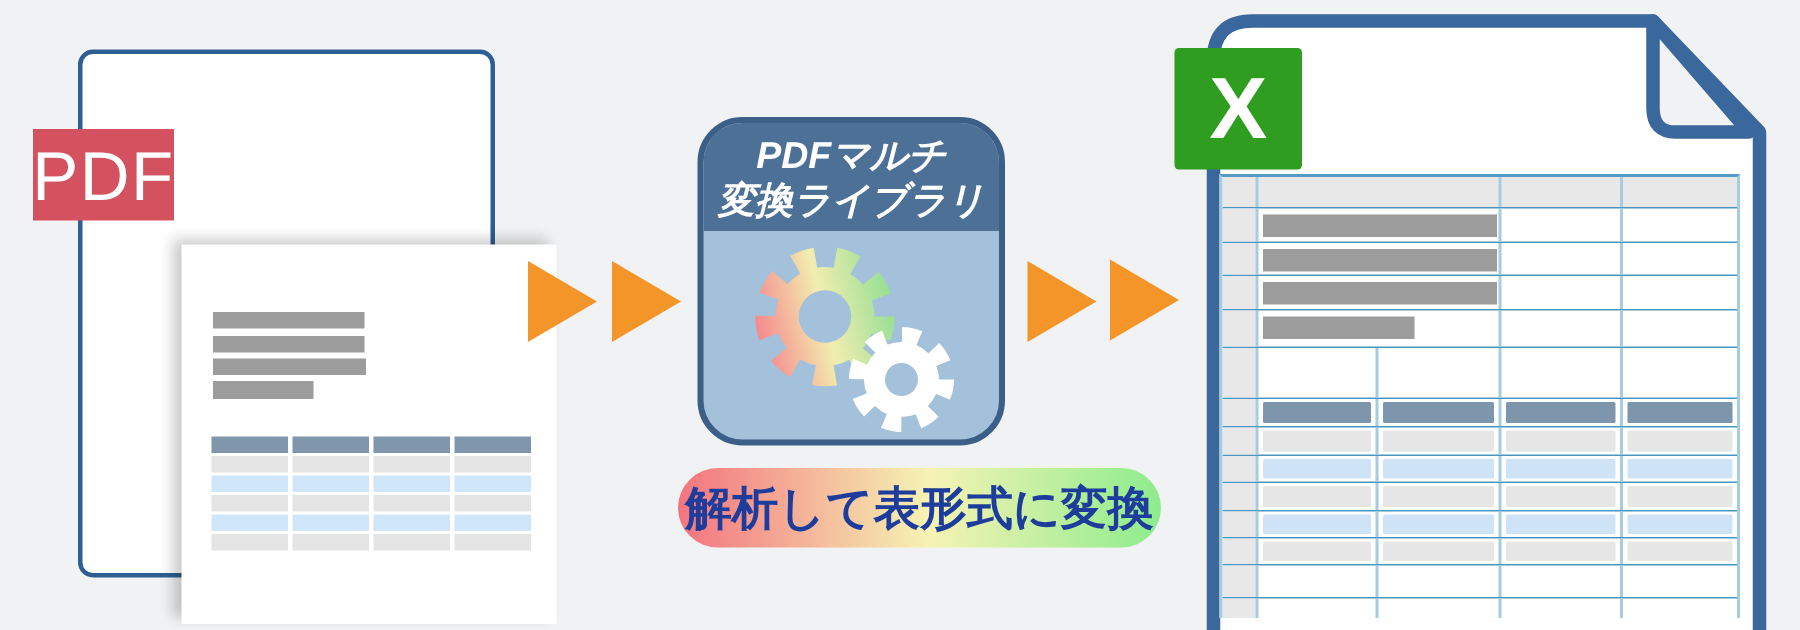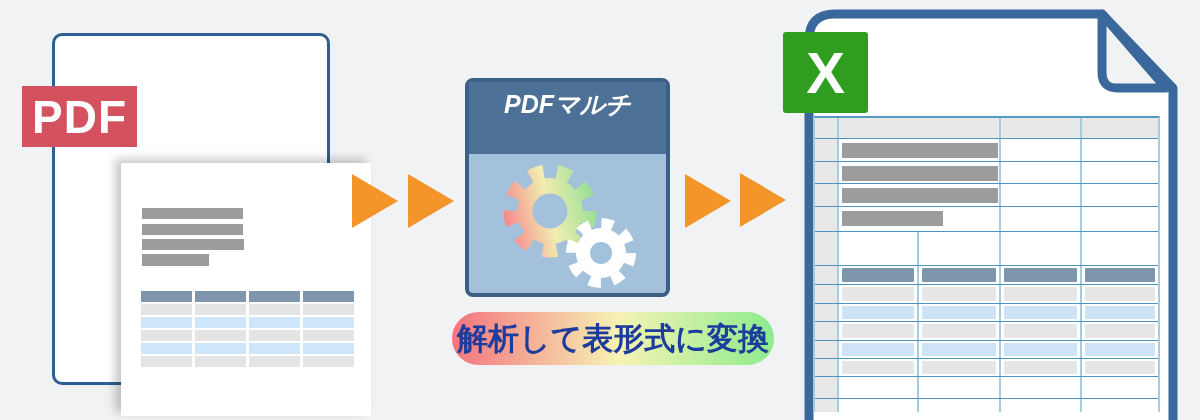--- a/index.html
+++ b/index.html
@@ -24,36 +24,36 @@
   .tbar.b2{top:61px;width:101px;height:11px;}
   .tbar.b3{top:76px;width:102px;height:11px;}
   .tbar.b4{top:91px;width:67px;height:12px;}
   .mini-table{position:absolute;left:20px;top:128px;width:213px;}
   .mini-row{display:flex;gap:3px;margin-bottom:2px;height:11px;}
   .mini-row > i{flex:1;display:block;}
   .mini-hdr > i{background:#8096ac;}
   .mini-gray > i{background:#e4e4e4;}
   .mini-blue > i{background:#cfe5f9;}
   .pdf-badge{
-    left:22px;top:86px;width:115px;height:61px;background:#d4525f;
-    color:#ffffff;font-size:46px;font-weight:700;letter-spacing:1px;
+    left:22px;top:86px;width:94px;height:61px;background:#d4525f;
+    color:#ffffff;font-size:46px;font-weight:400;letter-spacing:1px;
     display:flex;align-items:center;justify-content:center;
   }
 
   
   .arrow{width:0;height:0;
     border-top:27px solid transparent;border-bottom:27px solid transparent;
     border-left:46px solid #f4952a;}
   .a1{left:352px;top:174px;} .a2{left:408px;top:174px;}
   .a3{left:685px;top:174px;} .a4{left:740px;top:173px;}
 
   
   .app-icon{
     left:465px;top:78px;width:205px;height:219px;
-    background:#a3c1da;border:4px solid #3b5f86;border-radius:8px;
+    background:#a3c1da;border:4px solid #3b5f86;border-radius:30px;
     box-sizing:border-box;overflow:hidden;
   }
   .app-header{
     position:absolute;left:0;top:0;width:100%;height:72px;
     background:#4d7097;color:#ffffff;
     font-style:italic;font-weight:bold;font-size:25px;line-height:30px;
     text-align:center;padding-top:7px;box-sizing:border-box;
   }
   .gears{position:absolute;left:0;top:0;}
 
@@ -144,20 +144,21 @@
   <div class="abs pdf-badge">PDF</div>
 
   <div class="abs arrow a1"></div>
   <div class="abs arrow a2"></div>
   <div class="abs arrow a3"></div>
   <div class="abs arrow a4"></div>
 
   <div class="abs app-icon">
     <div class="app-header">
       <span>PDFマルチ</span><br>
+      <span>変換ライブラリ</span>
     </div>
     <svg class="gears" width="205" height="219" viewBox="0 0 205 219">
       <defs>
         <linearGradient id="ggrad" gradientUnits="userSpaceOnUse" x1="36" y1="140" x2="126" y2="118">
           <stop offset="0" stop-color="#f5898d"></stop>
           <stop offset="0.5" stop-color="#f2edb0"></stop>
           <stop offset="1" stop-color="#96df94"></stop>
         </linearGradient>
       </defs>
 

